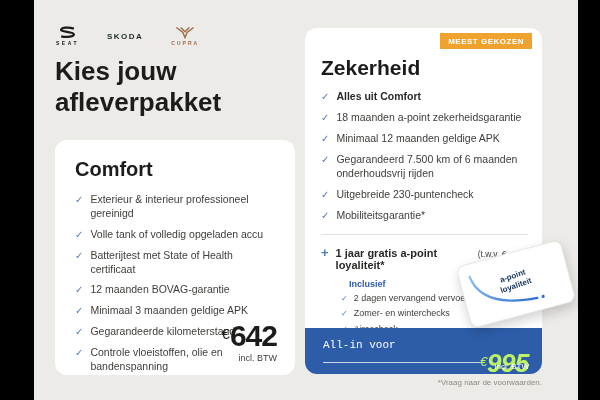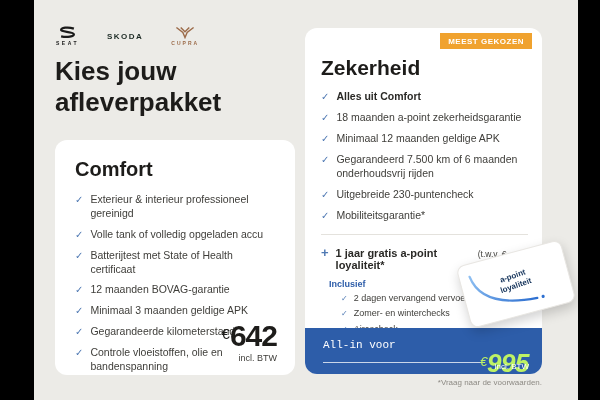--- a/index.html
+++ b/index.html
@@ -45,21 +45,21 @@
   .zeker-title { font-size:21px; font-weight:700; color:#1D1C1A; margin-top:12px; }
   .zeker-items { padding:0 14px 0 16px; margin-top:10px; }
   .divider { height:1px; background:#E4E2DD; margin:11px 14px 0 16px; }
 
   .loyalty { padding:10px 14px 0 16px; }
   .loyalty-row { display:flex; gap:7px; align-items:baseline; }
   .plus { color:#4F79B3; font-size:13px; font-weight:bold; }
   .loyalty-title { font-size:11px; font-weight:bold; color:#2A2926; }
   .loyalty-value { font-size:8.5px; color:#3E3D39; }
   .loyalty-value sup { font-size:6px; }
-  .inclusief { margin:8px 0 4px 8px; font-size:9px; font-weight:bold; color:#2D5DA9; }
+  .inclusief { margin:8px 0 4px 28px; font-size:9px; font-weight:bold; color:#2D5DA9; }
   .sub-items { margin-left:20px; display:flex; flex-direction:column; gap:4px; width:150px; }
   .sub-item { display:flex; gap:6px; font-size:9px; line-height:1.3; color:#3E3D39; }
   .sub-item .check { font-size:8px; }
 
   
   .loyalty-card { position:absolute; left:157px; top:224px; width:108px; height:64px;
                   background:#fff; border:1px solid #E8E6E2; border-radius:8px;
                   transform:rotate(-15deg); box-shadow:0 5px 12px rgba(0,0,0,.18);
                   overflow:hidden; z-index:3; }
   .loyalty-card svg { position:absolute; left:0; top:0; }

